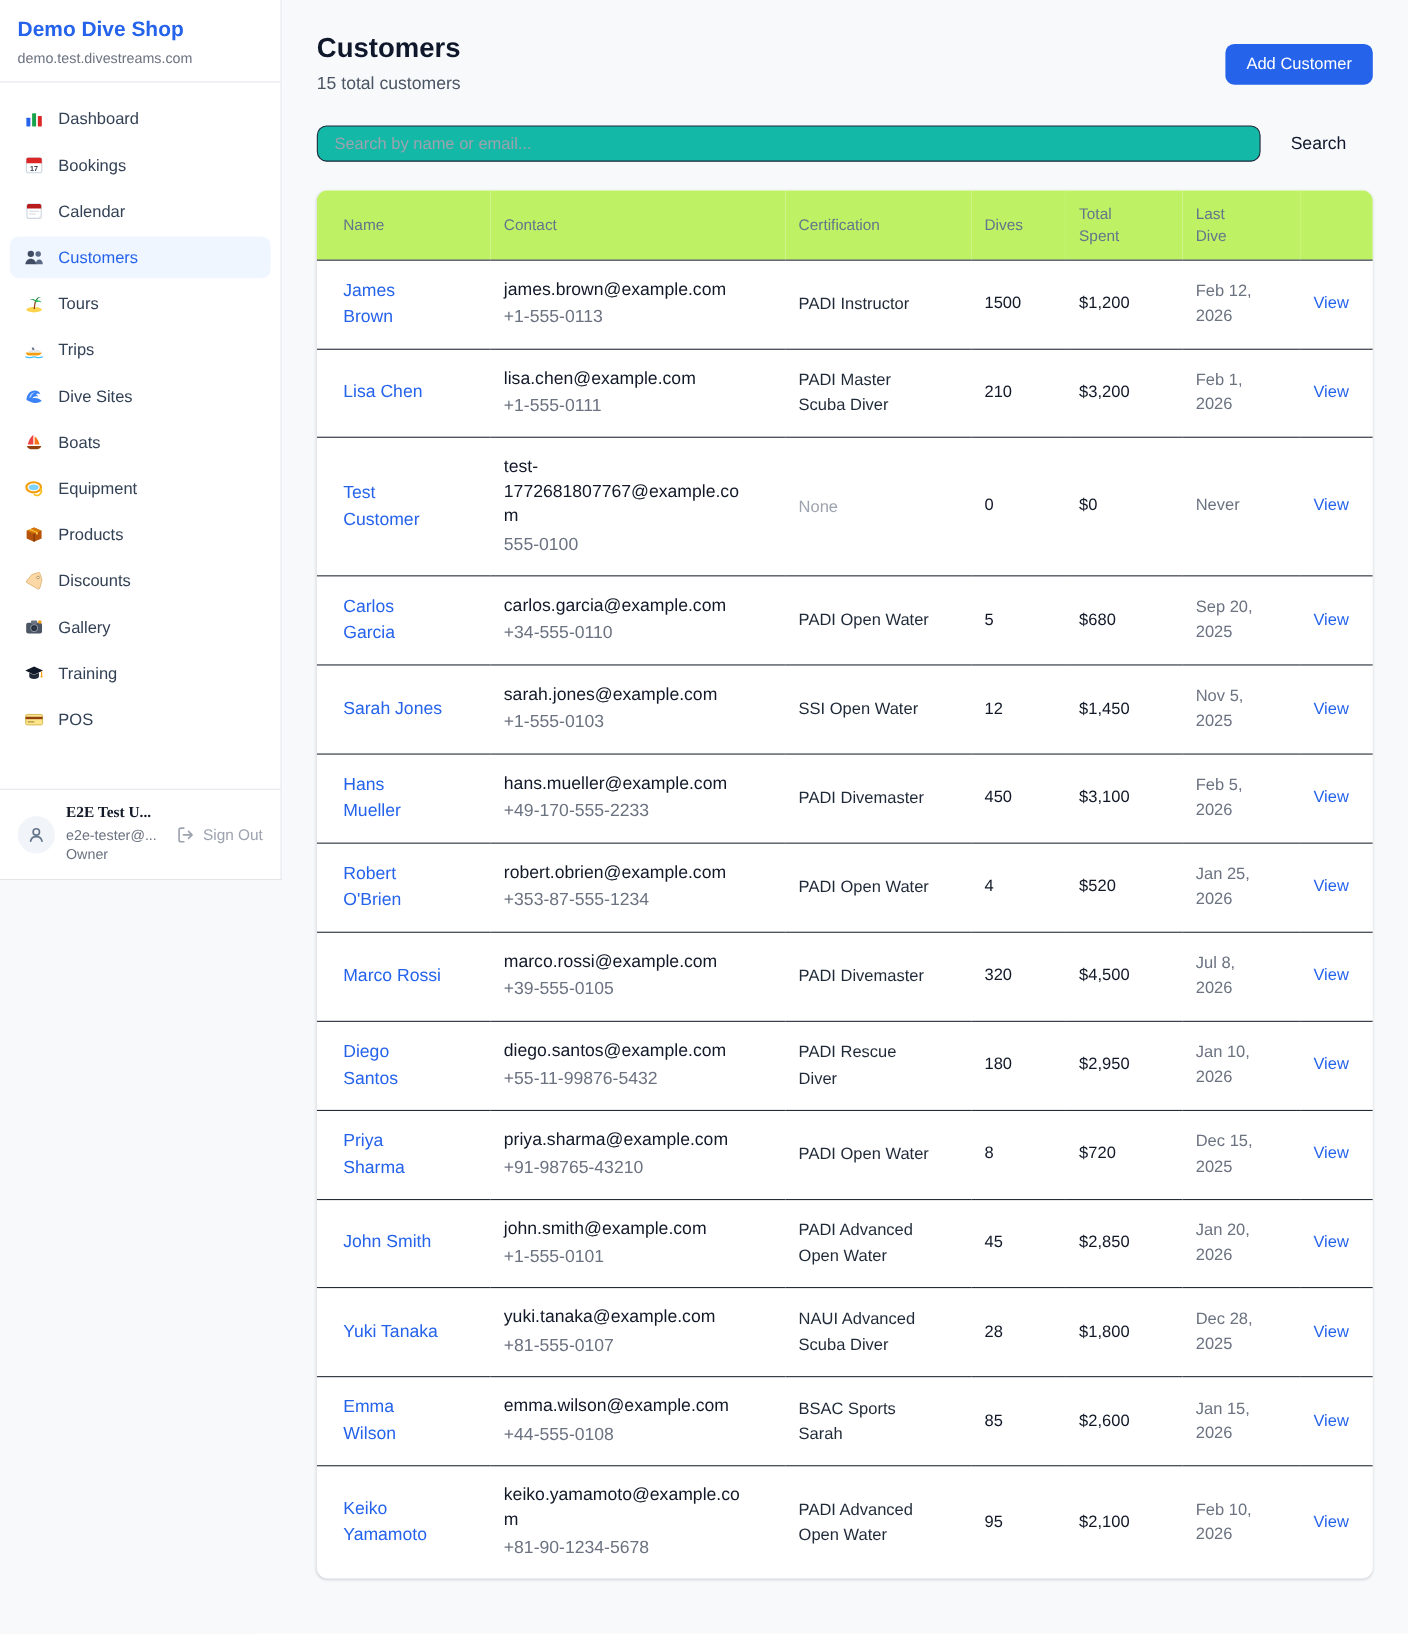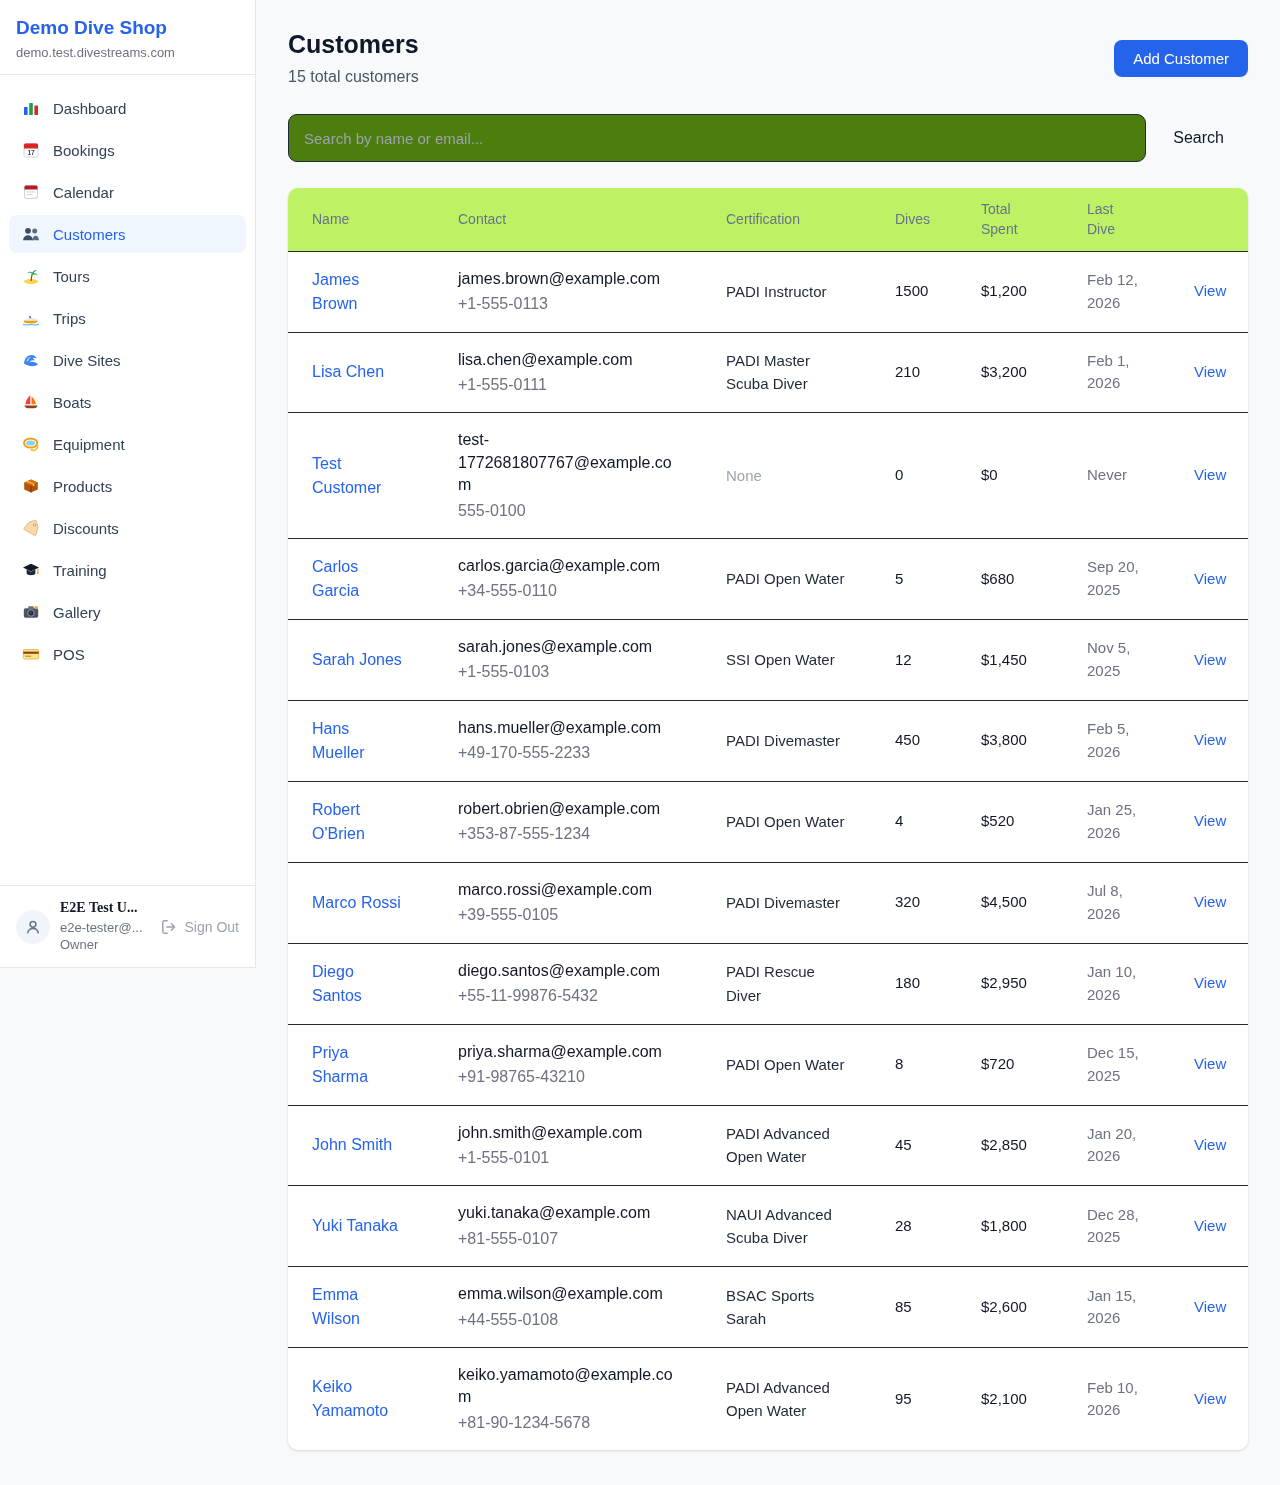--- a/index.html
+++ b/index.html
@@ -5,21 +5,21 @@
   * { box-sizing: border-box; }
   html,body { margin:0; padding:0; }
   body {
     width:1280px; height:1485px; position:relative;
     background:#f7f9fb;
     font-family:"Liberation Sans", sans-serif;
     color:#0f172a;
   }
   
   .sidebar {
-    position:absolute; left:0; top:0; width:256px; height:968px;
+    position:absolute; left:0; top:0; width:256px; height:800px;
     background:#ffffff; border-right:1px solid #e5e7eb; border-bottom:1px solid #e5e7eb;
     display:flex; flex-direction:column;
   }
   .brand { padding:17px 16px 14px; border-bottom:1px solid #e5e7eb; }
   .brand-name { font-size:19px; font-weight:700; color:#2563eb; margin:0 0 6px 0; cursor:pointer; }
   .brand-domain { font-size:13px; color:#6b7280; }
   .nav { flex:1; padding:14px 9px 0 9px; overflow:hidden; }
   .nav-item {
     display:flex; align-items:center; gap:13px;
     padding:10px 10px 10px 13px; margin-bottom:4px;
@@ -47,22 +47,22 @@
   .page-head { display:flex; justify-content:space-between; align-items:flex-start; }
   .page-title { margin:0 0 9px 0; font-size:25px; font-weight:700; color:#0f172a; }
   .page-subtitle { font-size:16px; color:#4b5563; }
   .add-btn {
     background:#2563eb; color:#ffffff; border:none; border-radius:8px;
     height:37px; padding:4px 19px; font-size:15px; font-weight:500;
     font-family:inherit; cursor:pointer; margin-top:10px;
   }
   .search-row { display:flex; align-items:center; margin-top:28px; }
   .search-input {
-    flex:1; height:48px; border:1px solid #1e293b; border-radius:9px;
-    padding:0 15px; font-size:15px; font-family:inherit; color:#0f172a; background:#4d7c0f; outline:none;
+    flex:1; height:33px; border:1px solid #1e293b; border-radius:9px;
+    padding:0 15px; font-size:15px; font-family:inherit; color:#0f172a; background:#14b8a6; outline:none;
   }
   .search-input::placeholder { color:#9ca3af; }
   .search-btn {
     background:none; border:none; font-size:16px; color:#0f172a;
     font-family:inherit; cursor:pointer; padding:0 24px 0 27px;
   }
   
   .card {
     margin-top:26px; background:#ffffff; border-radius:10px; overflow:hidden;
     box-shadow:0 1px 3px rgba(16,24,40,0.10), 0 1px 2px rgba(16,24,40,0.06);
@@ -210,39 +210,39 @@
           <svg viewBox="0 0 18 18">
             <path d="M2.3 7.1 8.8 3h6.3a1 1 0 0 1 1 1v6.3l-4.1 6.4a1.4 1.4 0 0 1-2 .4L2.7 9.1a1.4 1.4 0 0 1-.4-2z" fill="#fbd8a5" stroke="#e0b87e" stroke-width="0.8" transform="rotate(-18 9 9)"></path>
             <circle cx="12.6" cy="6" r="1.2" fill="#fff" stroke="#b08950" stroke-width="0.8"></circle>
           </svg>
         </span>
         <span class="nav-label">Discounts</span>
       </div>
       <div class="nav-item">
         <span class="icon">
           <svg viewBox="0 0 18 18">
-            <path d="M9 2.8 17 6.6 9 10.4 1 6.6z" fill="#111827"></path>
-            <path d="M4.6 8.6v3.4c0 1.3 2 2.3 4.4 2.3s4.4-1 4.4-2.3V8.6L9 10.7z" fill="#1f2937"></path>
-            <path d="M15.8 7.2v4.2" stroke="#f59e0b" stroke-width="1.1"></path>
-            <circle cx="15.8" cy="12" r="1" fill="#f59e0b"></circle>
-          </svg>
-        </span>
-        <span class="nav-label">Training</span>
-      </div>
-      <div class="nav-item">
-        <span class="icon">
-          <svg viewBox="0 0 18 18">
             <rect x="1.8" y="5.2" width="14.4" height="9.6" rx="1.8" fill="#4b5563"></rect>
             <rect x="6.2" y="3.2" width="5.6" height="3" rx="0.8" fill="#6b7280"></rect>
             <circle cx="9" cy="10" r="3.2" fill="#1f2937" stroke="#9ca3af" stroke-width="0.9"></circle>
             <circle cx="9" cy="10" r="1.4" fill="#374151"></circle>
             <circle cx="14.2" cy="4.5" r="1.6" fill="#f59e0b"></circle>
           </svg>
         </span>
         <span class="nav-label">Gallery</span>
+      </div>
+      <div class="nav-item">
+        <span class="icon">
+          <svg viewBox="0 0 18 18">
+            <path d="M9 2.8 17 6.6 9 10.4 1 6.6z" fill="#111827"></path>
+            <path d="M4.6 8.6v3.4c0 1.3 2 2.3 4.4 2.3s4.4-1 4.4-2.3V8.6L9 10.7z" fill="#1f2937"></path>
+            <path d="M15.8 7.2v4.2" stroke="#f59e0b" stroke-width="1.1"></path>
+            <circle cx="15.8" cy="12" r="1" fill="#f59e0b"></circle>
+          </svg>
+        </span>
+        <span class="nav-label">Training</span>
       </div>
       <div class="nav-item">
         <span class="icon">
           <svg viewBox="0 0 18 18">
             <rect x="1.3" y="4.5" width="15.4" height="9.5" rx="1.4" fill="#fde68a" stroke="#d4b24c" stroke-width="0.8"></rect>
             <rect x="1.3" y="6.6" width="15.4" height="2.2" fill="#92400e"></rect>
             <rect x="3.2" y="10.6" width="6" height="1.3" fill="#b99b4e"></rect>
           </svg>
         </span>
         <span class="nav-label">POS</span>
@@ -398,21 +398,21 @@
           <tr>
             <td class="c-name"><a>Hans Mueller</a></td>
             <td class="c-contact">
               <div class="email">hans.mueller@example.com</div>
               <div class="phone">+49-170-555-2233</div>
             </td>
             <td>
               <div class="cert">PADI Divemaster</div>
             </td>
             <td class="c-dives">450</td>
-            <td class="c-spent">$3,800</td>
+            <td class="c-spent">$3,100</td>
             <td>
               <div class="lastdive">Feb 5, 2026</div>
             </td>
             <td class="c-view"><a>View</a></td>
           </tr>
           <tr>
             <td class="c-name"><a>Robert O'Brien</a></td>
             <td class="c-contact">
               <div class="email">robert.obrien@example.com</div>
               <div class="phone">+353-87-555-1234</div>

